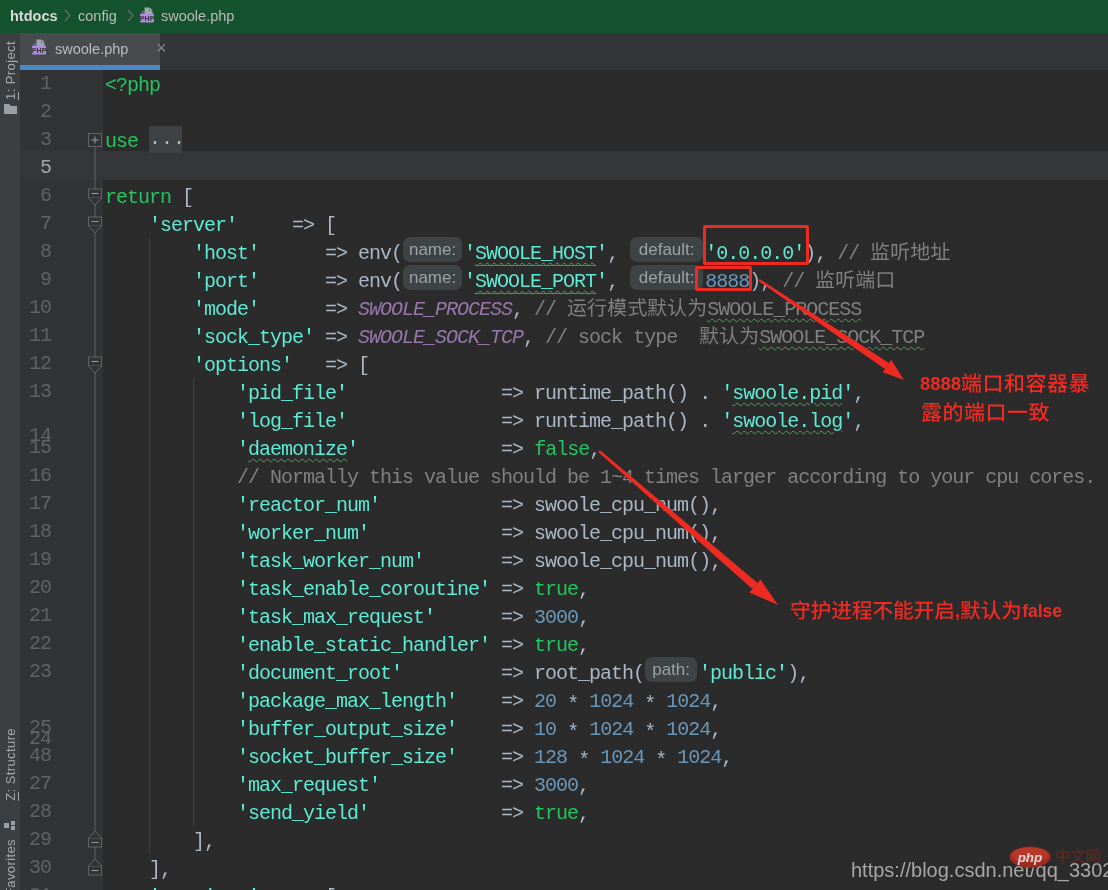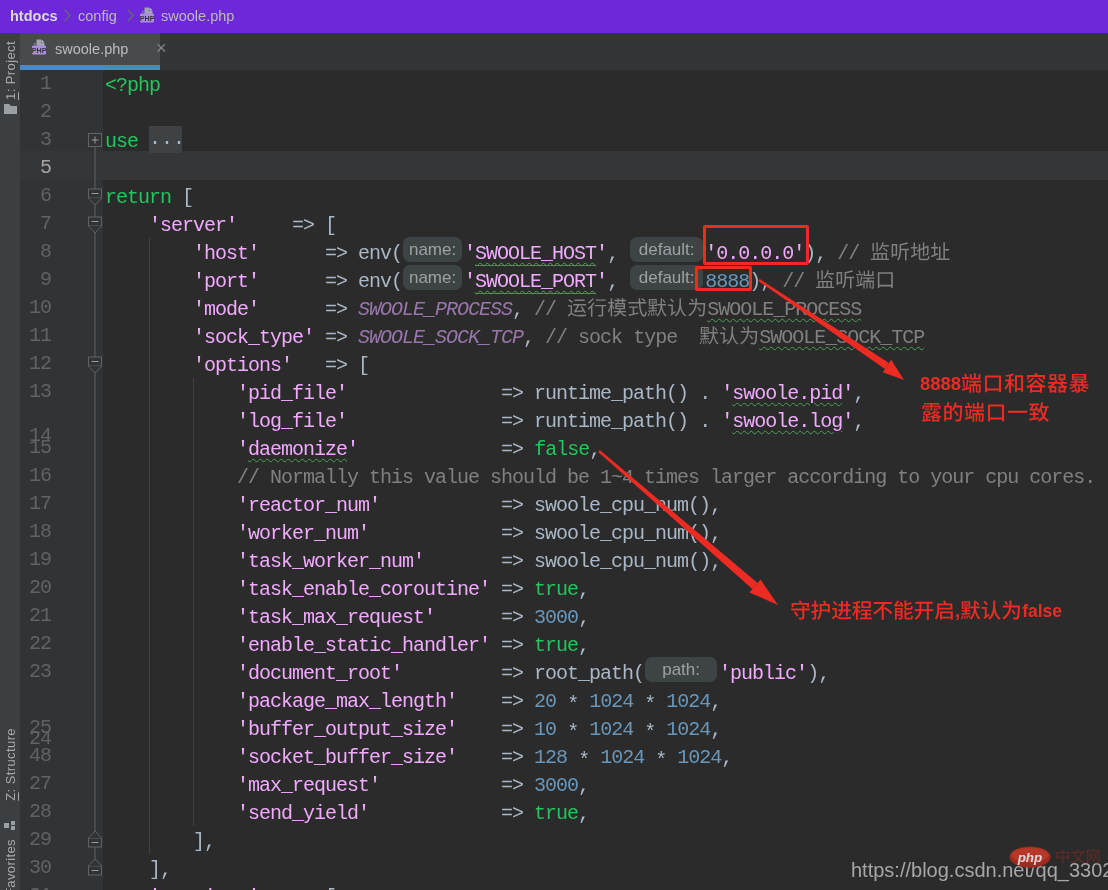--- a/index.html
+++ b/index.html
@@ -1,36 +1,36 @@
 <!DOCTYPE html>
 <html><head><meta charset="utf-8"><style>
 * { margin:0; padding:0; box-sizing:border-box; }
 html,body { width:1108px; height:890px; overflow:hidden; background:#2b2b2b;
   font-family:"Liberation Sans",sans-serif; }
-.crumb { position:absolute; left:0; top:0; width:1108px; height:33px; background:#6d28d9;
+.crumb { position:absolute; left:0; top:0; width:1108px; height:33px; background:#14532d;
   color:#bbbbbb; font-size:14.5px; }
 .crumb .it { position:absolute; top:8px; }
 .chev { position:absolute; top:9px; width:7px; height:13px; }
 .tabbar { position:absolute; left:0; top:33px; width:1108px; height:37px; background:#333638; }
 .tab { position:absolute; left:20px; top:0; width:140px; height:32px; background:#474b4d; }
 .tab .ttl { position:absolute; left:35px; top:8px; font-size:14.5px; color:#bcbcbc; }
 .tab .cls { position:absolute; left:136px; top:5px; font-size:18px; color:#84878a; }
 .tabline { position:absolute; left:20px; top:65px; width:140px; height:5px; background:#4a88c7; }
 .stripe { position:absolute; left:0; top:33px; width:20px; height:857px; background:#3c3f41; }
 .vtext { position:absolute; color:#a6a9ab; font-size:13px; letter-spacing:0.4px; white-space:nowrap;
   writing-mode:vertical-rl; transform:rotate(180deg); }
 .gutter { position:absolute; left:20px; top:70px; width:83px; height:820px; background:#313335; }
 .caret { position:absolute; left:20px; top:151px; width:1088px; height:29px; background:#343638; }
 .num { position:absolute; left:20px; width:31px; height:28px; line-height:28px;
   text-align:right; color:#606366; font-family:"Liberation Mono",monospace; font-size:20px; letter-spacing:-1px; }
 .foldsvg, .anno { position:absolute; left:0; top:0; pointer-events:none; }
 .guide { position:absolute; width:1px; background:#3d3f41; }
 .ln { position:absolute; left:105px; height:28px; line-height:28px; white-space:pre;
   font-family:"Liberation Mono",monospace; font-size:20px; letter-spacing:-1px; color:#a9b7c6; }
-.kw { color:#22c55e; } .st { color:#f0abfc; } .nm { color:#6897bb; }
+.kw { color:#22c55e; } .st { color:#5eead4; } .nm { color:#6897bb; }
 .ast { position:relative; top:3px; }
 .cm { color:#808080; } .ct { color:#9876aa; font-style:italic; }
 .ul { border-bottom:1px solid #5f7b52; }
 .wav { text-decoration:underline wavy #4f9e58 1px; text-underline-offset:3px;margin-top:23px; }
 .hint { display:inline-block; background:#3e4345; color:#9da1a4; border-radius:7px;
   font-family:"Liberation Sans",sans-serif; font-size:17px; height:25px; line-height:25px; letter-spacing:0;
   text-align:center; vertical-align:baseline; position:relative; top:-4px; margin:0 2px 0 1px; }
 .fold { display:inline-block; background:#3e4244; color:#a9b7c6; height:27px; line-height:26px;
   width:33px; text-align:center; vertical-align:top; position:relative; top:-2px; border-radius:1px; letter-spacing:0; }
 .rbox { position:absolute; border:3px solid #ee2b23; border-radius:2px; }
@@ -241,21 +241,21 @@
 <div class="ln" style="top:380px"><span>            </span><span class="st">'pid_file'</span><span>              =&gt; runtime_path() . </span><span class="st">'</span><span class="st wav">swoole.pid</span><span class="st">'</span><span>,</span></div>
 <div class="ln" style="top:408px"><span>            </span><span class="st">'log_file'</span><span>              =&gt; runtime_path() . </span><span class="st">'</span><span class="st wav">swoole.log</span><span class="st">'</span><span>,</span></div>
 <div class="ln" style="top:436px"><span>            </span><span class="st">'</span><span class="st wav">daemonize</span><span class="st">'</span><span>             =&gt; </span><span class="kw">false</span><span>,</span></div>
 <div class="ln" style="top:464px"><span>            </span><span class="cm">// Normally this value should be 1~4 times larger according to your cpu cores.</span></div>
 <div class="ln" style="top:492px"><span>            </span><span class="st">'reactor_num'</span><span>           =&gt; swoole_cpu_num(),</span></div>
 <div class="ln" style="top:520px"><span>            </span><span class="st">'worker_num'</span><span>            =&gt; swoole_cpu_num(),</span></div>
 <div class="ln" style="top:548px"><span>            </span><span class="st">'task_worker_num'</span><span>       =&gt; swoole_cpu_num(),</span></div>
 <div class="ln" style="top:576px"><span>            </span><span class="st">'task_enable_coroutine'</span><span> =&gt; </span><span class="kw">true</span><span>,</span></div>
 <div class="ln" style="top:604px"><span>            </span><span class="st">'task_max_request'</span><span>      =&gt; </span><span class="nm">3000</span><span>,</span></div>
 <div class="ln" style="top:632px"><span>            </span><span class="st">'enable_static_handler'</span><span> =&gt; </span><span class="kw">true</span><span>,</span></div>
-<div class="ln" style="top:660px"><span>            </span><span class="st">'document_root'</span><span>         =&gt; root_path(</span><span class="hint" style="width:72px">path:</span><span class="st">'public'</span><span>),</span></div>
+<div class="ln" style="top:660px"><span>            </span><span class="st">'document_root'</span><span>         =&gt; root_path(</span><span class="hint" style="width:52px">path:</span><span class="st">'public'</span><span>),</span></div>
 <div class="ln" style="top:688px"><span>            </span><span class="st">'package_max_length'</span><span>    =&gt; </span><span class="nm">20</span><span> </span><span class="ast">*</span><span> </span><span class="nm">1024</span><span> </span><span class="ast">*</span><span> </span><span class="nm">1024</span><span>,</span></div>
 <div class="ln" style="top:716px"><span>            </span><span class="st">'buffer_output_size'</span><span>    =&gt; </span><span class="nm">10</span><span> </span><span class="ast">*</span><span> </span><span class="nm">1024</span><span> </span><span class="ast">*</span><span> </span><span class="nm">1024</span><span>,</span></div>
 <div class="ln" style="top:744px"><span>            </span><span class="st">'socket_buffer_size'</span><span>    =&gt; </span><span class="nm">128</span><span> </span><span class="ast">*</span><span> </span><span class="nm">1024</span><span> </span><span class="ast">*</span><span> </span><span class="nm">1024</span><span>,</span></div>
 <div class="ln" style="top:772px"><span>            </span><span class="st">'max_request'</span><span>           =&gt; </span><span class="nm">3000</span><span>,</span></div>
 <div class="ln" style="top:800px"><span>            </span><span class="st">'send_yield'</span><span>            =&gt; </span><span class="kw">true</span><span>,</span></div>
 <div class="ln" style="top:828px"><span>        ],</span></div>
 <div class="ln" style="top:856px"><span>    ],</span></div>
 <div class="ln" style="top:884px"><span>    </span><span class="st">'settings'</span><span>   =&gt; [</span></div>
 <div class="rbox" style="left:703px;top:225px;width:106px;height:40px"></div>
 <div class="rbox" style="left:695px;top:266px;width:57px;height:25px"></div>

